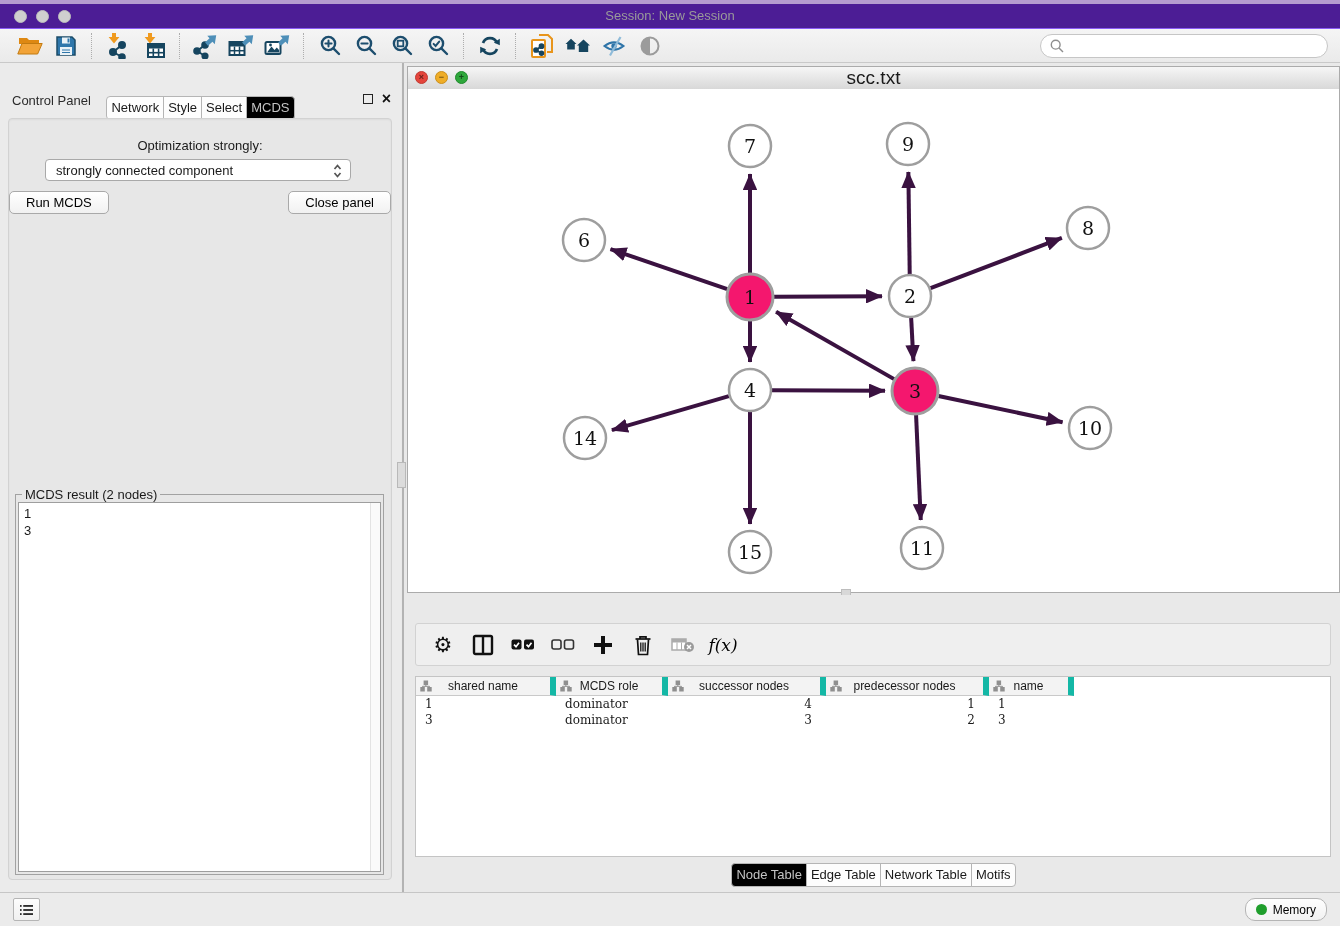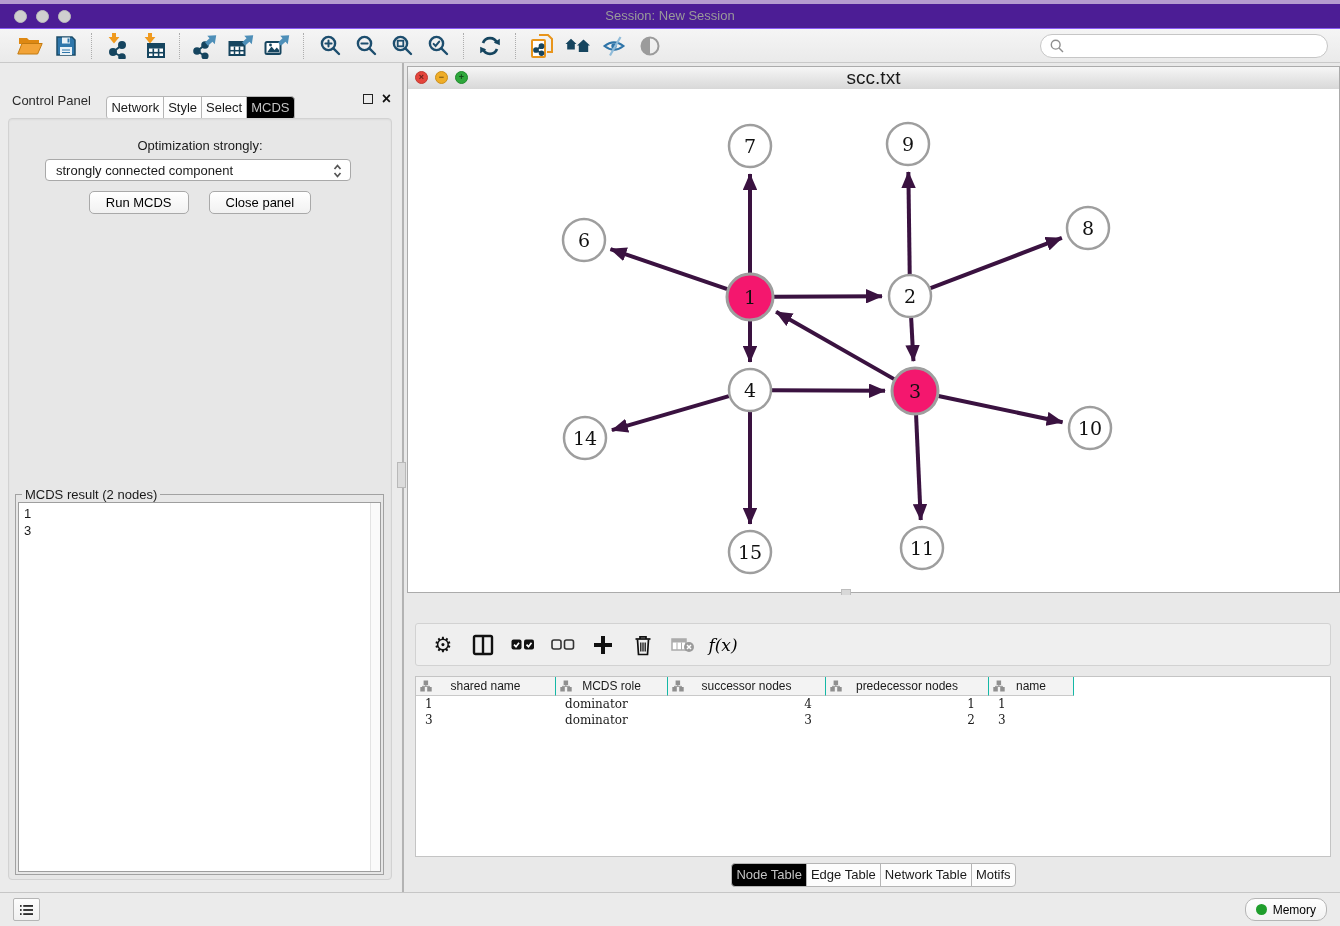--- a/index.html
+++ b/index.html
@@ -33,21 +33,21 @@
   .tab{height:22px;line-height:22px;padding:0 4px;background:#FDFDFD;border:1px solid #B5B5B5;font-size:13px;margin-left:-1px;}
   .tab:first-child{border-radius:4px 0 0 4px;margin-left:0;}
   .tab:last-child{border-radius:0 4px 4px 0;}
   .tab.sel{background:#000000;color:#C3C3C3;}
   .cp-box{position:absolute;left:8px;right:9px;top:55px;height:760px;background:#E7E7E7;border:1px solid #D2D2D2;border-radius:4px;
           box-shadow:inset 0 1px 2px rgba(0,0,0,0.05);}
   .opt-label{margin-top:19px;text-align:center;font-size:13px;}
   .dropdown{position:absolute;left:36px;right:40px;top:40px;height:22px;background:#fff;border:1px solid #A9A9A9;border-radius:4px;
             font-size:13px;line-height:22px;padding:0 10px;box-sizing:border-box;}
   .dropdown svg{position:absolute;right:6px;top:3px;}
-  .btn-row{position:absolute;left:0;right:0;top:72px;display:flex;justify-content:center;gap:20px;}
+  .btn-row{position:absolute;left:0;right:0;top:72px;display:flex;justify-content:space-between;gap:20px;}
   .pbtn{height:23px;background:linear-gradient(#FFFFFF,#F1F1F1);border:1px solid #A9A9A9;border-radius:5px;font-size:13px;
         padding:0 16px;font-family:"Liberation Sans",sans-serif;}
   .result-group{position:absolute;left:6px;right:7px;top:375px;height:379px;border:1px solid #A2A2A2;}
   .result-legend{position:absolute;left:6px;top:-8px;background:#E7E7E7;padding:0 3px;font-size:13px;}
   .result-text{position:absolute;left:2px;right:2px;top:7px;bottom:2px;background:#fff;border:1px solid #9E9E9E;
                font-size:13px;line-height:17px;padding:2px 5px;white-space:pre;overflow:hidden;}
   .result-scroll{position:absolute;right:3px;top:8px;bottom:3px;width:9px;background:#FAFAFA;border-left:1px solid #E3E3E3;}
   
   .netwin{position:absolute;left:407px;top:3px;width:933px;height:527px;background:#fff;border:1px solid #ABABAB;box-sizing:border-box;}
   .net-title{position:absolute;left:0;top:0;right:0;height:22px;background:linear-gradient(#F6F6F6,#D8D8D8);border-bottom:1px solid #A8A8A8;}
@@ -62,21 +62,21 @@
   .hsplit-handle{position:absolute;left:433px;bottom:-4px;width:10px;height:7px;background:#D8D8D8;border:1px solid #BDBDBD;box-sizing:border-box;}
   
   .tpanel{position:absolute;left:407px;top:532px;width:933px;height:298px;background:#E9E9E9;}
   .tp-toolbar{position:absolute;left:8px;right:9px;top:28px;height:43px;background:#EFEFEF;border:1px solid #D2D2D2;border-radius:3px;
               display:flex;align-items:center;padding-left:14px;gap:14px;box-sizing:border-box;}
   .ticon{width:26px;height:26px;display:flex;align-items:center;justify-content:center;background:none;border:none;padding:0;}
   .gear-glyph{font-size:21px;line-height:22px;color:#111;font-family:"DejaVu Sans",sans-serif;}
   .fx{font-family:"DejaVu Serif",serif;font-style:italic;font-size:17px;color:#000000;}
   .tp-table{position:absolute;left:8px;right:9px;top:81px;height:181px;background:#fff;border:1px solid #C4C4C4;box-sizing:border-box;overflow:hidden;}
   .thead{display:flex;height:19px;}
-  .th{position:relative;background:#F3F3F3;border-right:1px solid #14b8a6;border-bottom:1px solid #C9C9C9;box-sizing:border-box;
+  .th{position:relative;background:#F3F3F3;border-right:6px solid #14b8a6;border-bottom:1px solid #C9C9C9;box-sizing:border-box;
       font-size:12px;display:flex;align-items:center;justify-content:center;}
   .th svg{position:absolute;left:4px;top:3px;}
   .trow{display:flex;height:16px;font-size:12px;font-family:"DejaVu Serif",serif;}
   .td{box-sizing:border-box;padding:0 14px 0 9px;line-height:16px;overflow:hidden;}
   .td.r{text-align:right;}
   .tp-tabs{position:absolute;top:268px;left:0;width:100%;display:flex;justify-content:center;}
   
   .statusbar{position:absolute;left:0;bottom:0;right:0;height:33px;background:#EBEBEB;border-top:1px solid #C6C6C6;}
   .list-btn{position:absolute;left:13px;top:5px;width:27px;height:23px;background:linear-gradient(#FDFDFD,#F0F0F0);
             border:1px solid #B5B5B5;border-radius:2px;display:flex;align-items:center;justify-content:center;}

